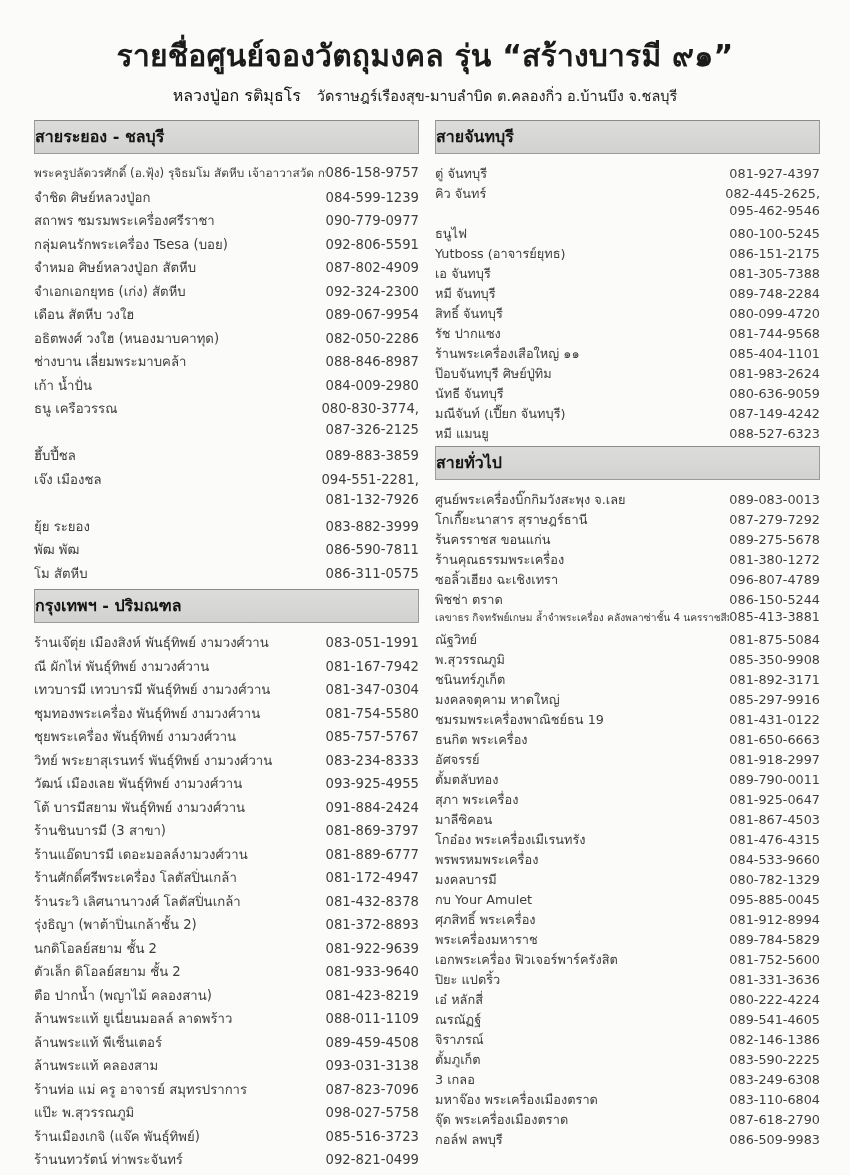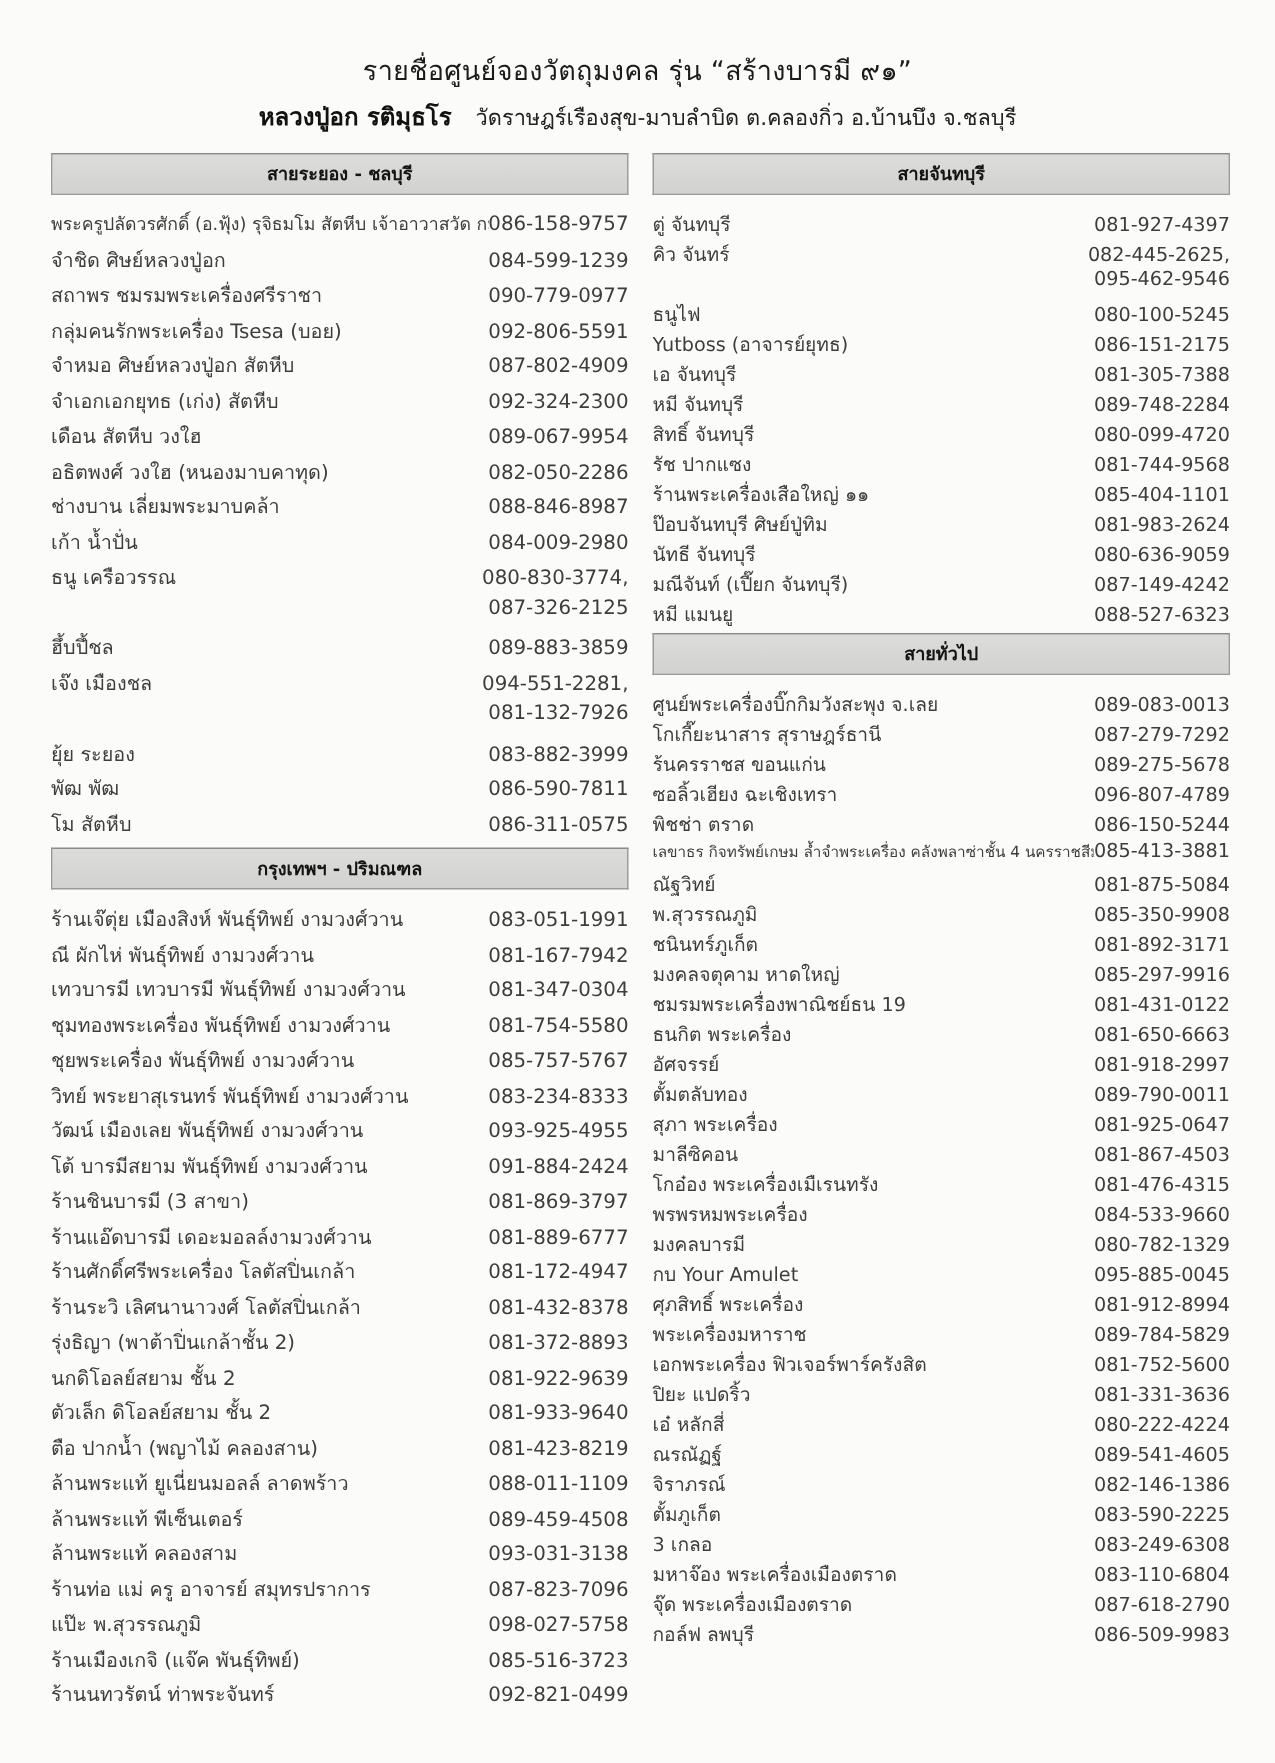--- a/index.html
+++ b/index.html
@@ -3,36 +3,36 @@
 <meta charset="utf-8">
 <style>
   html,body{margin:0;padding:0;}
   body{
     width:850px;height:1175px;background:#fbfbf9;
     font-family:"DejaVu Sans","Liberation Sans",sans-serif;
     color:#3d3d3d;overflow:hidden;
   }
   .page{position:relative;width:850px;height:1175px;}
   .doc-title{
-    text-align:center;margin-top:32px;font-size:18px;font-weight:400;
+    text-align:center;margin-top:32px;font-size:30px;font-weight:700;
     color:#1b1b1b;letter-spacing:.2px;
   }
   .doc-subtitle{
     text-align:center;margin-top:4px;font-size:14.5px;color:#222;
   }
-  .doc-subtitle .b{font-weight:700;font-size:16px;color:#111;margin-right:16px;}
+  .doc-subtitle .b{font-weight:400;font-size:16px;color:#111;margin-right:16px;}
   .columns{
     display:flex;gap:16px;padding:12px 30px 0 34px;align-items:flex-start;
   }
   .col{flex:1;min-width:0;}
   .section + .section{margin-top:3px;}
   .sec-header{
     background:linear-gradient(#dcdcda,#d2d2d0);
     border:1px solid #9b9b99;border-top-color:#8a8a88;
-    text-align:center;font-weight:700;font-size:12px;color:#141414;
+    text-align:left;font-weight:700;font-size:16px;color:#141414;
     padding:3px 0 4px 0;margin-bottom:9px;
   }
   .row{display:flex;align-items:baseline;overflow:hidden;}
   .col-left .row{height:23.5px;font-size:13.2px;}
   .col-right .row{height:20px;font-size:12.8px;}
   .row .name{
     flex:1 1 auto;min-width:0;padding-right:8px;white-space:nowrap;overflow:hidden;
     color:#3d3d3d;
   }
   .row .name.sm{font-size:11.8px;}
@@ -297,20 +297,24 @@
   </div>
             <div class="row">
     <span class="name">โกเกี๊ยะนาสาร สุราษฎร์ธานี</span>
     <span class="phone">087-279-7292</span>
   </div>
             <div class="row">
     <span class="name">ร้นครราชส ขอนแก่น</span>
     <span class="phone">089-275-5678</span>
   </div>
             <div class="row">
+    <span class="name">ร้านคุณธรรมพระเครื่อง</span>
+    <span class="phone">081-380-1272</span>
+  </div>
+            <div class="row">
     <span class="name">ซอลิ้วเฮียง ฉะเชิงเทรา</span>
     <span class="phone">096-807-4789</span>
   </div>
             <div class="row">
     <span class="name">พิชช่า ตราด</span>
     <span class="phone">086-150-5244</span>
   </div>
             <div class="row">
     <span class="name xs">เลขาธร กิจทรัพย์เกษม ล้ำจำพระเครื่อง คลังพลาซ่าชั้น 4  นครราชสีมา</span>
     <span class="phone">085-413-3881</span>

